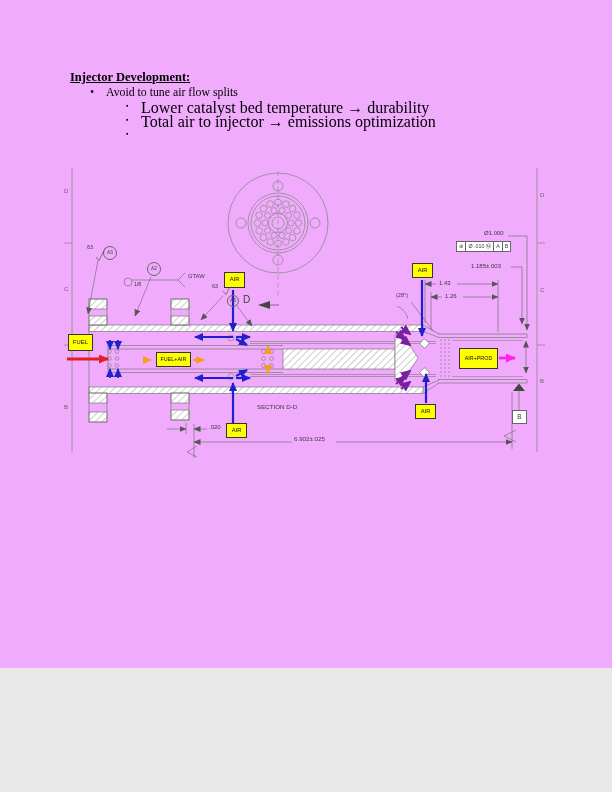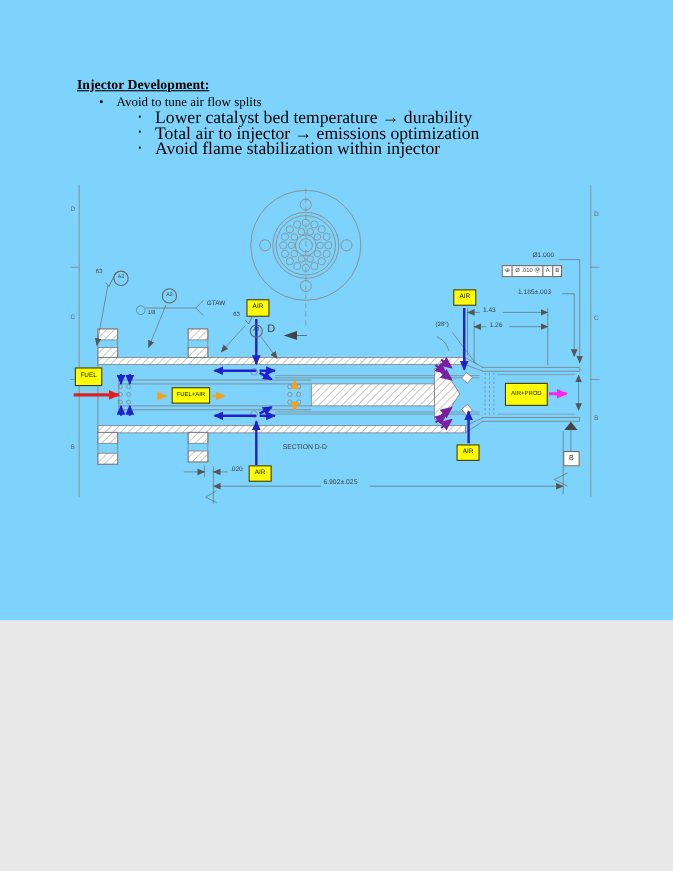--- a/index.html
+++ b/index.html
@@ -1,16 +1,16 @@
 <!DOCTYPE html>
 <html><head>
 <meta charset="utf-8">
 <style>
   html,body{margin:0;padding:0;background:#e8e8e8;}
-  .page{position:relative;width:612px;height:564px;background:#7dd3fc;font-family:"Liberation Serif",serif;overflow:hidden;margin:0 auto;}
+  .page{position:relative;width:612px;height:668px;background:#f0abfc;font-family:"Liberation Serif",serif;overflow:hidden;margin:0 auto;}
   .hline{position:absolute;white-space:nowrap;color:#000;}
   .title{font-weight:bold;text-decoration:underline;font-size:12.5px;}
   .b1{font-size:11.8px;}
   .sub{font-size:16px;}
   .bullet-glyph{position:absolute;font-size:11.8px;color:#000;}
   .sq-glyph{position:absolute;font-size:7px;color:#000;}
   svg{position:absolute;left:0;top:0;}
   .dt{position:absolute;font-family:"Liberation Sans",sans-serif;color:#3c3c3c;white-space:nowrap;line-height:1;}
   .zone{position:absolute;font-family:"Liberation Sans",sans-serif;font-size:6px;color:#666;line-height:1;}
   .ylabel{position:absolute;background:#ffff00;border:1px solid #333;display:flex;align-items:center;justify-content:center;
@@ -31,21 +31,20 @@
 <div class="page">
 
   <div class="hline title" style="left:70px;top:70px;">Injector Development:</div>
   <span class="bullet-glyph" style="left:90px;top:85px;">•</span>
   <div class="hline b1" style="left:106px;top:85px;">Avoid to tune air flow splits</div>
   <span class="sq-glyph" style="left:126px;top:102px;">▪</span>
   <div class="hline sub" style="left:141px;top:99px;">Lower catalyst bed temperature → durability</div>
   <span class="sq-glyph" style="left:126px;top:116px;">▪</span>
   <div class="hline sub" style="left:141px;top:113px;">Total air to injector → emissions optimization</div>
   <span class="sq-glyph" style="left:126px;top:130px;">▪</span>
-  <div class="hline sub" style="left:141px;top:127px;">Avoid flame stabilization within injector</div>
 
   <svg width="612" height="792" viewBox="0 0 612 792">
     <defs>
       <pattern id="hat" patternUnits="userSpaceOnUse" width="5" height="5" patternTransform="rotate(45)">
         <rect width="5" height="5" fill="#ffffff"></rect>
         <line x1="0" y1="0" x2="0" y2="5" stroke="#9a9a9a" stroke-width="1"></line>
       </pattern>
       <marker id="mdim" markerWidth="7" markerHeight="6" refX="6.5" refY="3" orient="auto-start-reverse" markerUnits="userSpaceOnUse">
           <path d="M0,0L7,3L0,6z" fill="#555"></path>
         </marker>

